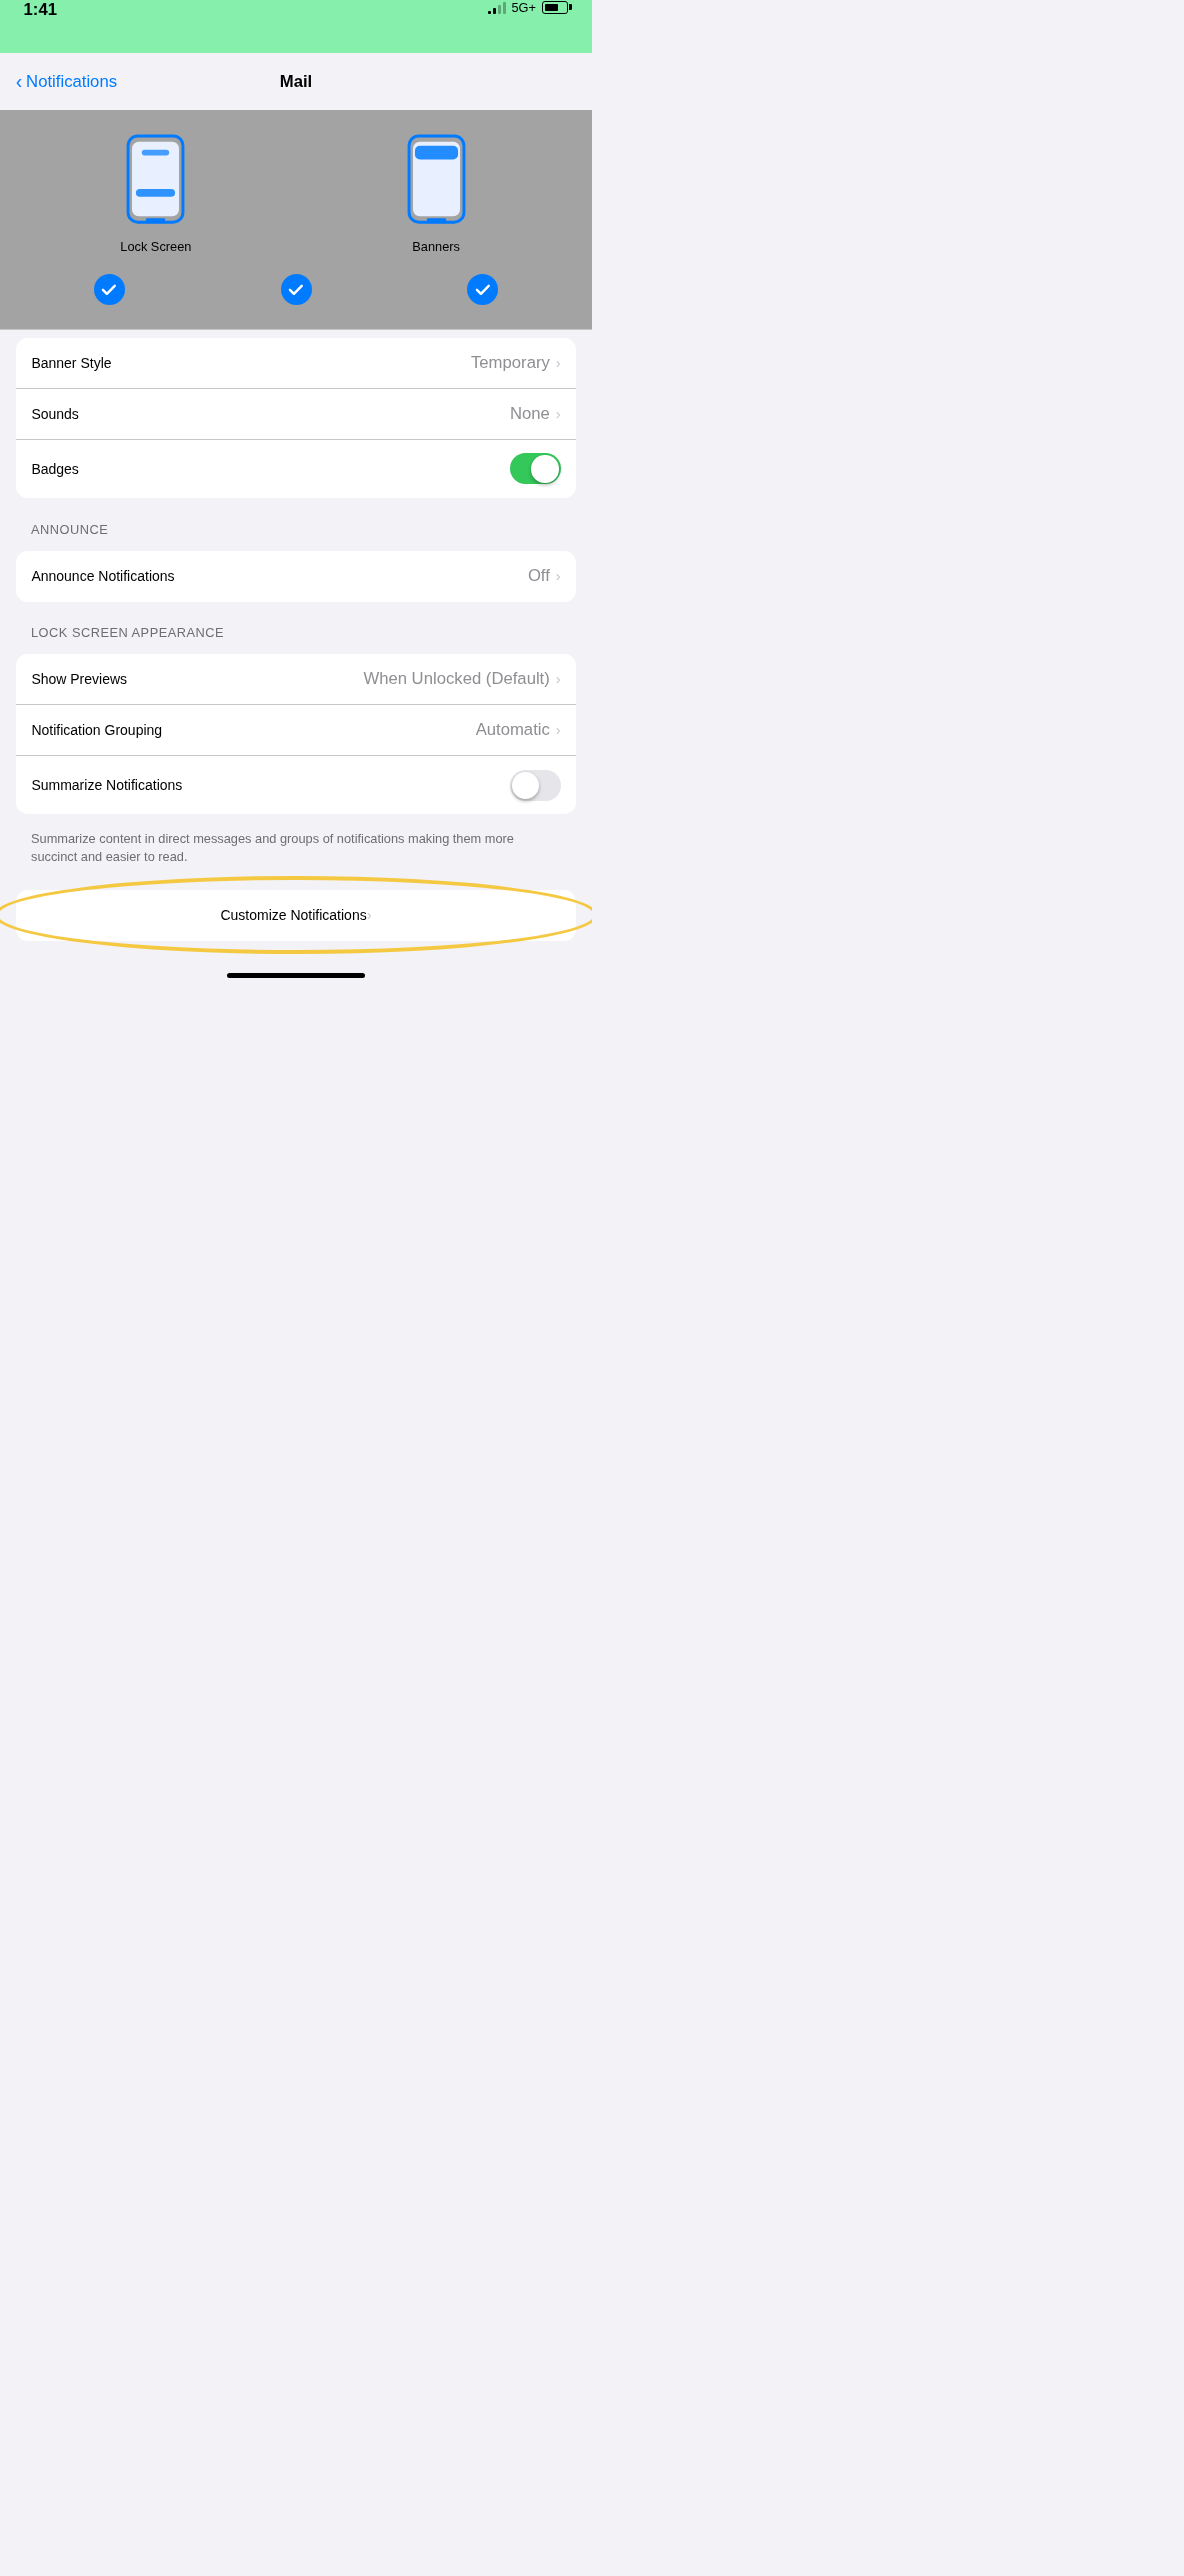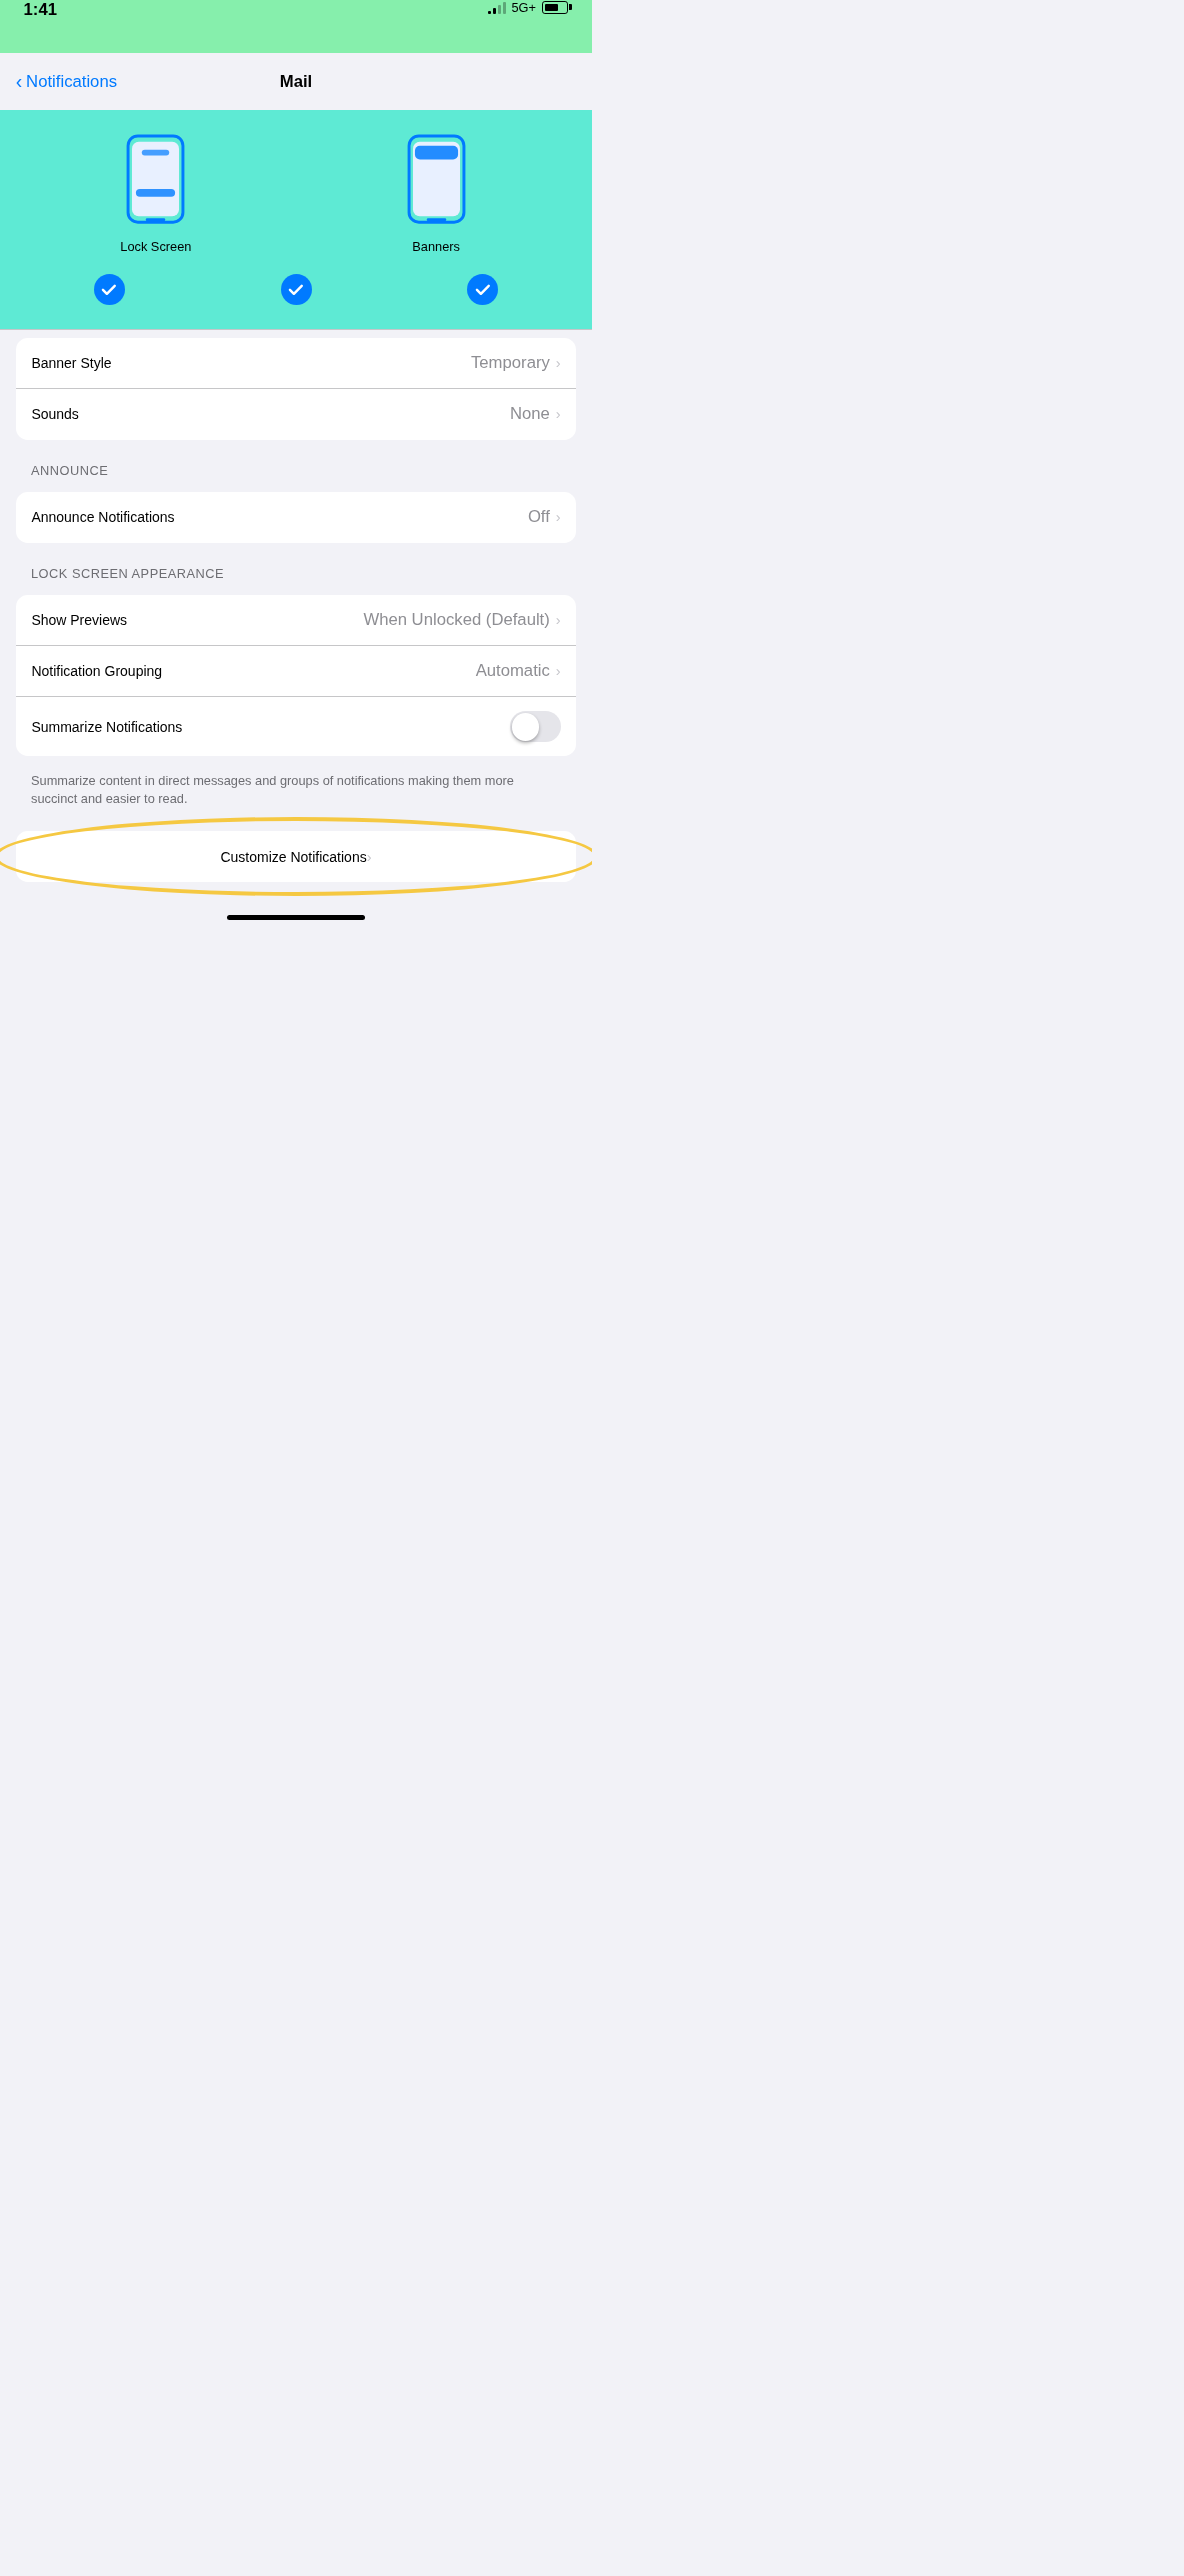--- a/index.html
+++ b/index.html
@@ -126,21 +126,21 @@
 
     .nav-title {
       font-size: 16.7px;
       font-weight: 600;
       color: #000;
       text-align: center;
     }
 
     
     .notification-icons-section {
-      background: #5eead4;
+      background: #a3a3a3;
       padding: 23.6px 15.7px 23.6px 15.7px;
       margin-bottom: 0;
       border-bottom: 0.5px solid #c6c6c8;
     }
 
     .icons-row {
       display: flex;
       justify-content: space-around;
       align-items: flex-end;
       margin-bottom: 15.7px;
@@ -415,20 +415,26 @@
   </div>
 
   <div class="settings-row">
     <span class="row-label">Sounds</span>
     <div class="row-right">
       <span>None</span>
       <span class="chevron-icon">›</span>
     </div>
   </div>
 
+  <div class="settings-row">
+    <span class="row-label">Badges</span>
+    <div class="toggle on">
+      <div class="toggle-knob"></div>
+    </div>
+  </div>
 </div>
 
 <div class="announce-section">
   <div class="section-header">ANNOUNCE</div>
   <div class="settings-group">
     <div class="settings-row">
       <span class="row-label">Announce Notifications</span>
       <div class="row-right">
         <span>Off</span>
         <span class="chevron-icon">›</span>

